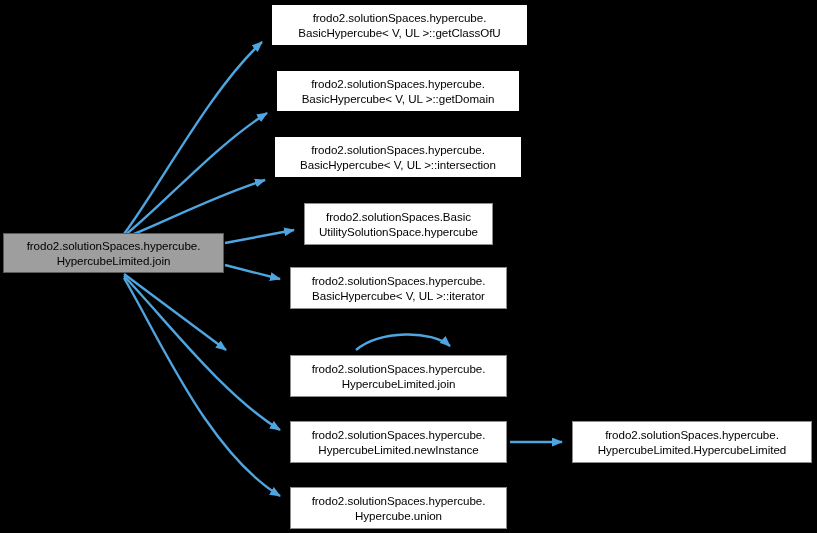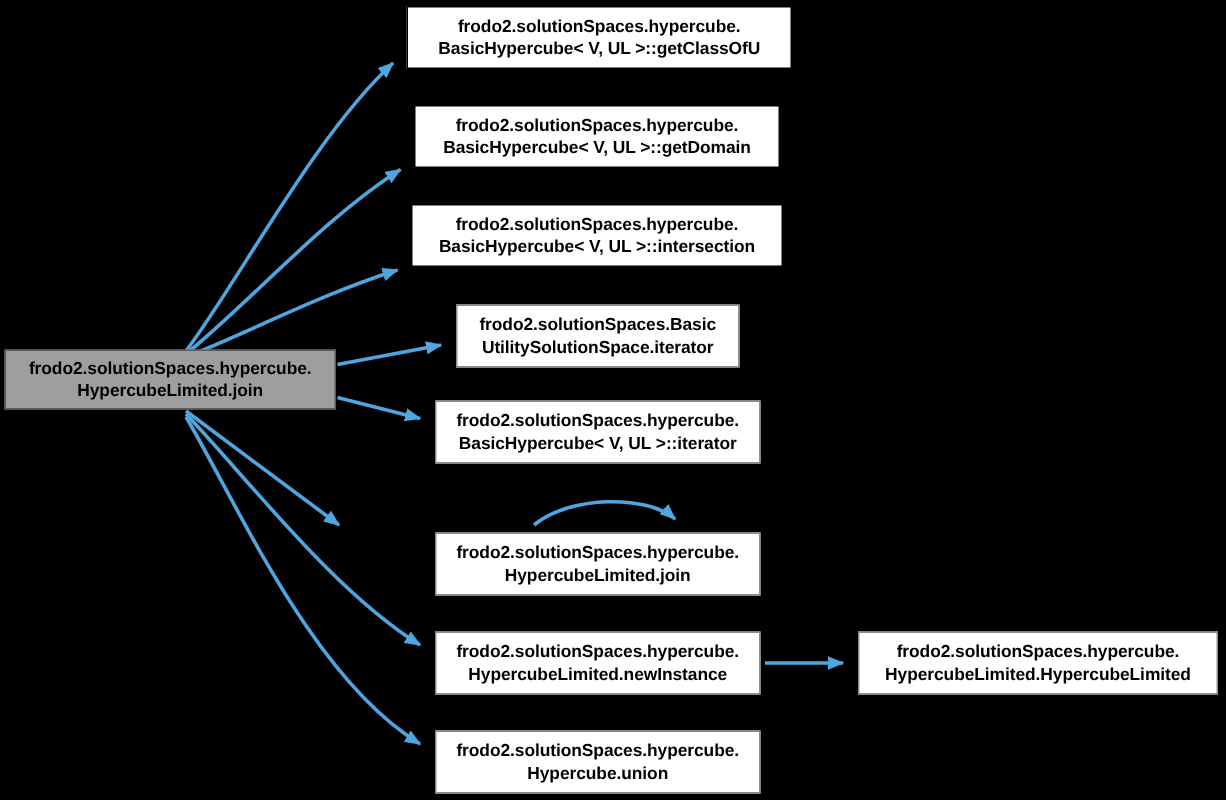--- a/index.html
+++ b/index.html
@@ -30,21 +30,20 @@
     justify-content: center;
     text-align: center;
     background: #ffffff;
     border: 1px solid #000000;
     color: #000000;
     font-size: 11.6px;
     line-height: 15px;
     letter-spacing: -0.05px;
     white-space: pre-line;
     z-index: 2;
-    font-weight: bold;
   }
   .node.current {
     background: #9e9e9e;
     border: 1px solid #5a5a5a;
   }
   .node.grayborder {
     border: 1px solid #8c8c8c;
   }
   .node .label {
     display: block;
@@ -92,21 +91,21 @@
 BasicHypercube&lt; V, UL &gt;::getDomain</span>
   </div>
 
   <div class="node" style="left:274px; top:136px; width:248px; height:42px;">
     <span class="label">frodo2.solutionSpaces.hypercube.
 BasicHypercube&lt; V, UL &gt;::intersection</span>
   </div>
 
   <div class="node grayborder" style="left:304px; top:203px; width:189px; height:42px;">
     <span class="label">frodo2.solutionSpaces.Basic
-UtilitySolutionSpace.iterator</span>
+UtilitySolutionSpace.hypercube</span>
   </div>
 
   <div class="node grayborder" style="left:290px; top:267px; width:217px; height:42px;">
     <span class="label">frodo2.solutionSpaces.hypercube.
 BasicHypercube&lt; V, UL &gt;::iterator</span>
   </div>
 
   <div class="node grayborder" style="left:290px; top:355px; width:217px; height:42px;">
     <span class="label">frodo2.solutionSpaces.hypercube.
 HypercubeLimited.join</span>

